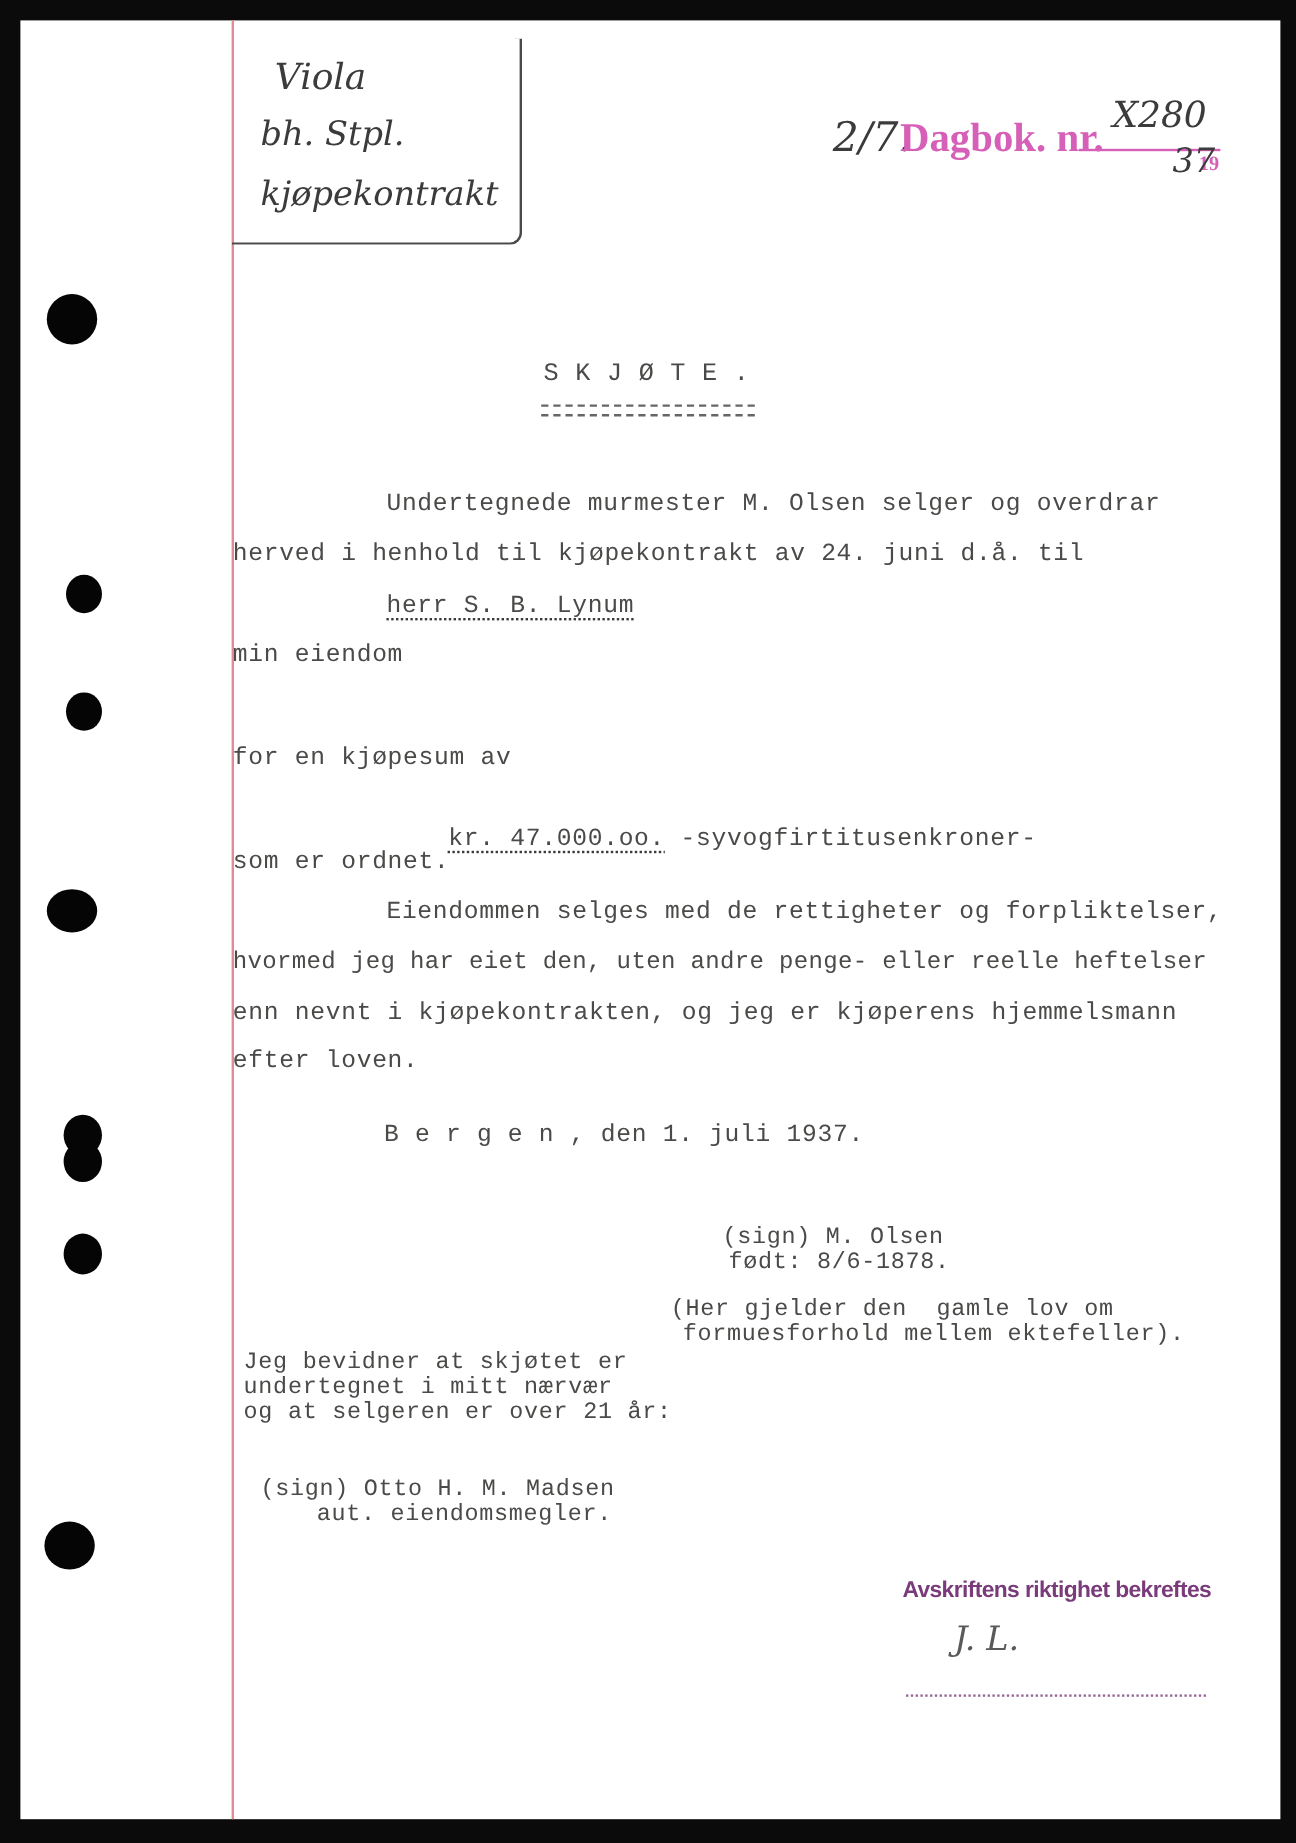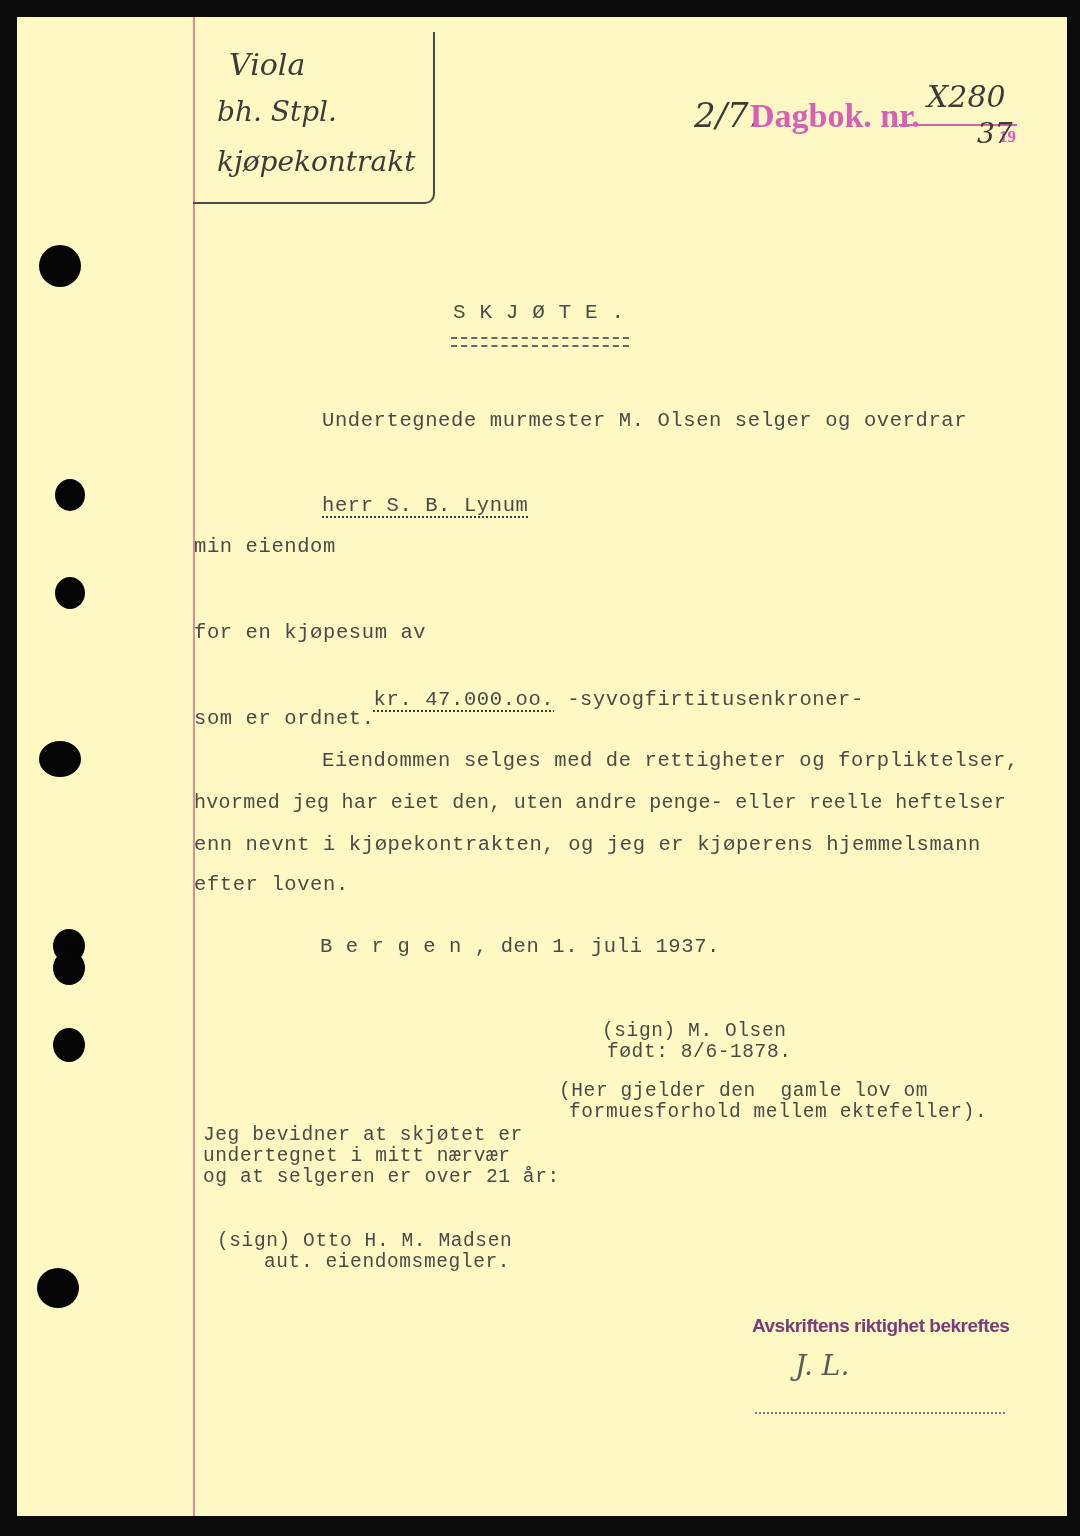--- a/index.html
+++ b/index.html
@@ -3,21 +3,21 @@
   <meta charset="utf-8">
   <style>
     html, body { margin: 0; padding: 0; }
     body {
       width: 1080px; height: 1536px; background: #0b0b0b;
       position: relative; overflow: hidden;
       font-family: "Liberation Mono", "DejaVu Sans Mono", monospace;
     }
     .page {
       position: absolute; left: 17px; top: 17px; width: 1050px; height: 1499px;
-      background: #fef9c3;
+      background: #ffffff;
     }
     .margin-line {
       position: absolute; left: 176px; top: 0; width: 2px; height: 100%;
       background: #e58a95;
     }
     .hole { position: absolute; background: #050505; border-radius: 50%; }
     .abs { position: absolute; white-space: pre; }
     .typed {
       color: #4a4a48; font-size: 20.5px; letter-spacing: 0.6px;
       font-family: "Liberation Mono", "DejaVu Sans Mono", monospace;
@@ -72,20 +72,21 @@
   <div class="abs stamp" style="left:733px;top:80px;font-size:34px;">Dagbok. nr.</div>
   <div class="abs hand" style="left:910px;top:62px;font-size:30px;">X280</div>
   <div class="dagbok-fraction"></div>
   <div class="abs stamp" style="left:982px;top:110px;font-size:17px;">19</div>
   <div class="abs hand" style="left:960px;top:100px;font-size:28px;">37</div>
 
   <div class="abs typed" style="left:436px;top:284px;font-size:21px;">S K J Ø T E .</div>
   <div class="title-rule"></div>
 
   <div class="abs typed" style="left:305px;top:392px;">Undertegnede murmester M. Olsen selger og overdrar</div>
+  <div class="abs typed" style="left:177px;top:434px;">herved i henhold til kjøpekontrakt av 24. juni d.å. til</div>
   <div class="abs typed ul" style="left:305px;top:477px;">herr S. B. Lynum</div>
   <div class="abs typed" style="left:177px;top:518px;">min eiendom</div>
 
   <div class="abs typed" style="left:177px;top:604px;">for en kjøpesum av</div>
   <div class="abs typed" style="left:305px;top:648px;">
     <span class="ul">kr. 47.000.oo.</span><span> -syvogfirtitusenkroner-</span>
   </div>
   <div class="abs typed" style="left:177px;top:690px;">som er ordnet.</div>
 
   <div class="abs typed" style="left:305px;top:732px;">Eiendommen selges med de rettigheter og forpliktelser,</div>

